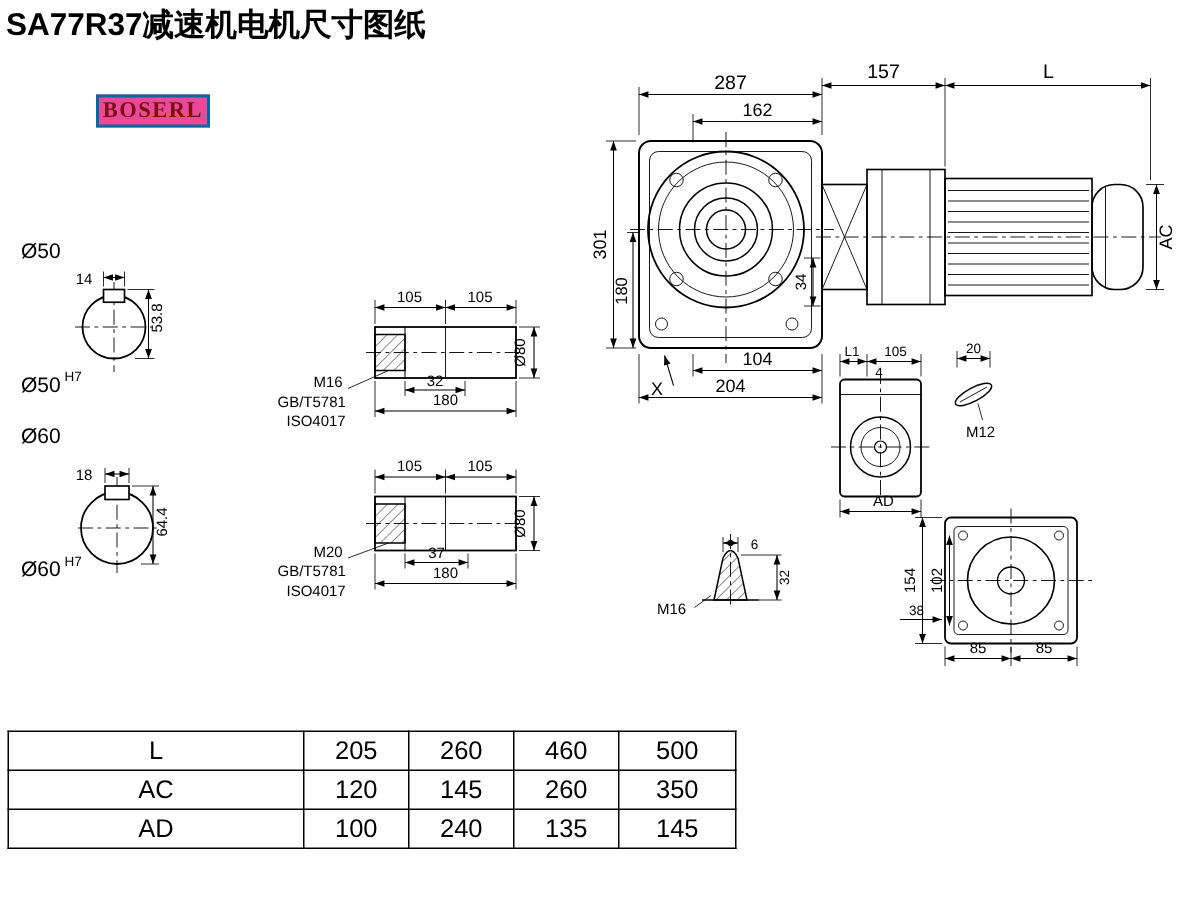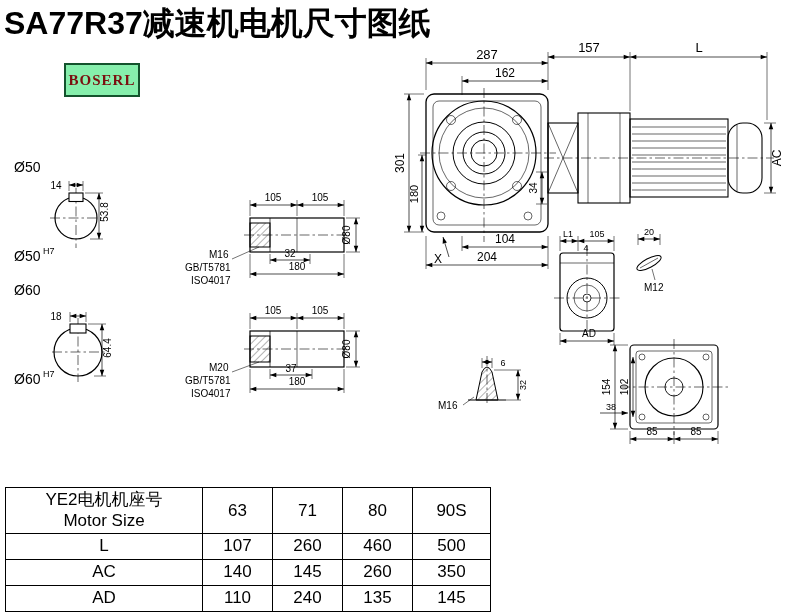--- a/index.html
+++ b/index.html
@@ -1,21 +1,21 @@
 <!DOCTYPE html>
 <html><head>
 <meta charset="utf-8">
 <style>
   *{margin:0;padding:0;box-sizing:border-box}
   html,body{width:800px;height:613px;background:#fff;position:relative;overflow:hidden;
     font-family:"Liberation Sans",sans-serif;color:#000}
-  .title{position:absolute;left:4px;top:2px;font-size:32px;font-weight:700;white-space:nowrap}
-  .logo{position:absolute;left:64px;top:63px;width:76px;height:34px;border:2px solid #14532d;
+  .title{position:absolute;left:4px;top:2px;font-size:21px;font-weight:700;white-space:nowrap}
+  .logo{position:absolute;left:64px;top:63px;width:76px;height:22px;border:2px solid #0369a1;
     color:#7a1010;font-family:"Liberation Serif",serif;font-weight:700;font-size:15px;
-    letter-spacing:1px;display:flex;align-items:center;justify-content:center;background:#86efac}
+    letter-spacing:1px;display:flex;align-items:center;justify-content:center;background:#ec4899}
   .drawing{position:absolute;left:0;top:0}
   .drawing text{fill:#000;stroke:none;font-family:"Liberation Sans",sans-serif}
   .cl{stroke-dasharray:10 3 2.5 3;stroke-width:.6}
   .ext{stroke-width:.55}
   .dim{stroke-width:.7}
   .thin{stroke-width:.6}
   .spec{position:absolute;left:5px;top:487px;border-collapse:collapse;background:#fff;table-layout:fixed}
   .spec td{border:1.6px solid #000;text-align:center;vertical-align:middle;font-size:17px;line-height:1.25;padding:1px 0}
 </style>
 </head>
@@ -302,45 +302,35 @@
 
 <table class="spec">
   <colgroup>
     <col style="width:197px">
       <col style="width:70px">
       <col style="width:70px">
       <col style="width:70px">
       <col style="width:78px">
   </colgroup>
   <tbody>
-    <tr style="height:40px">
-      <td>
-        <div>YE2电机机座号</div>
-        <div>Motor Size</div>
-      </td>
-      <td>63</td>
-      <td>71</td>
-      <td>80</td>
-      <td>90S</td>
-    </tr>
     <tr style="height:26px">
       <td>L</td>
-      <td>107</td>
+      <td>205</td>
       <td>260</td>
       <td>460</td>
       <td>500</td>
     </tr>
     <tr style="height:26px">
       <td>AC</td>
-      <td>140</td>
+      <td>120</td>
       <td>145</td>
       <td>260</td>
       <td>350</td>
     </tr>
     <tr style="height:26px">
       <td>AD</td>
-      <td>110</td>
+      <td>100</td>
       <td>240</td>
       <td>135</td>
       <td>145</td>
     </tr>
   </tbody>
 </table>
 
 </body></html>

